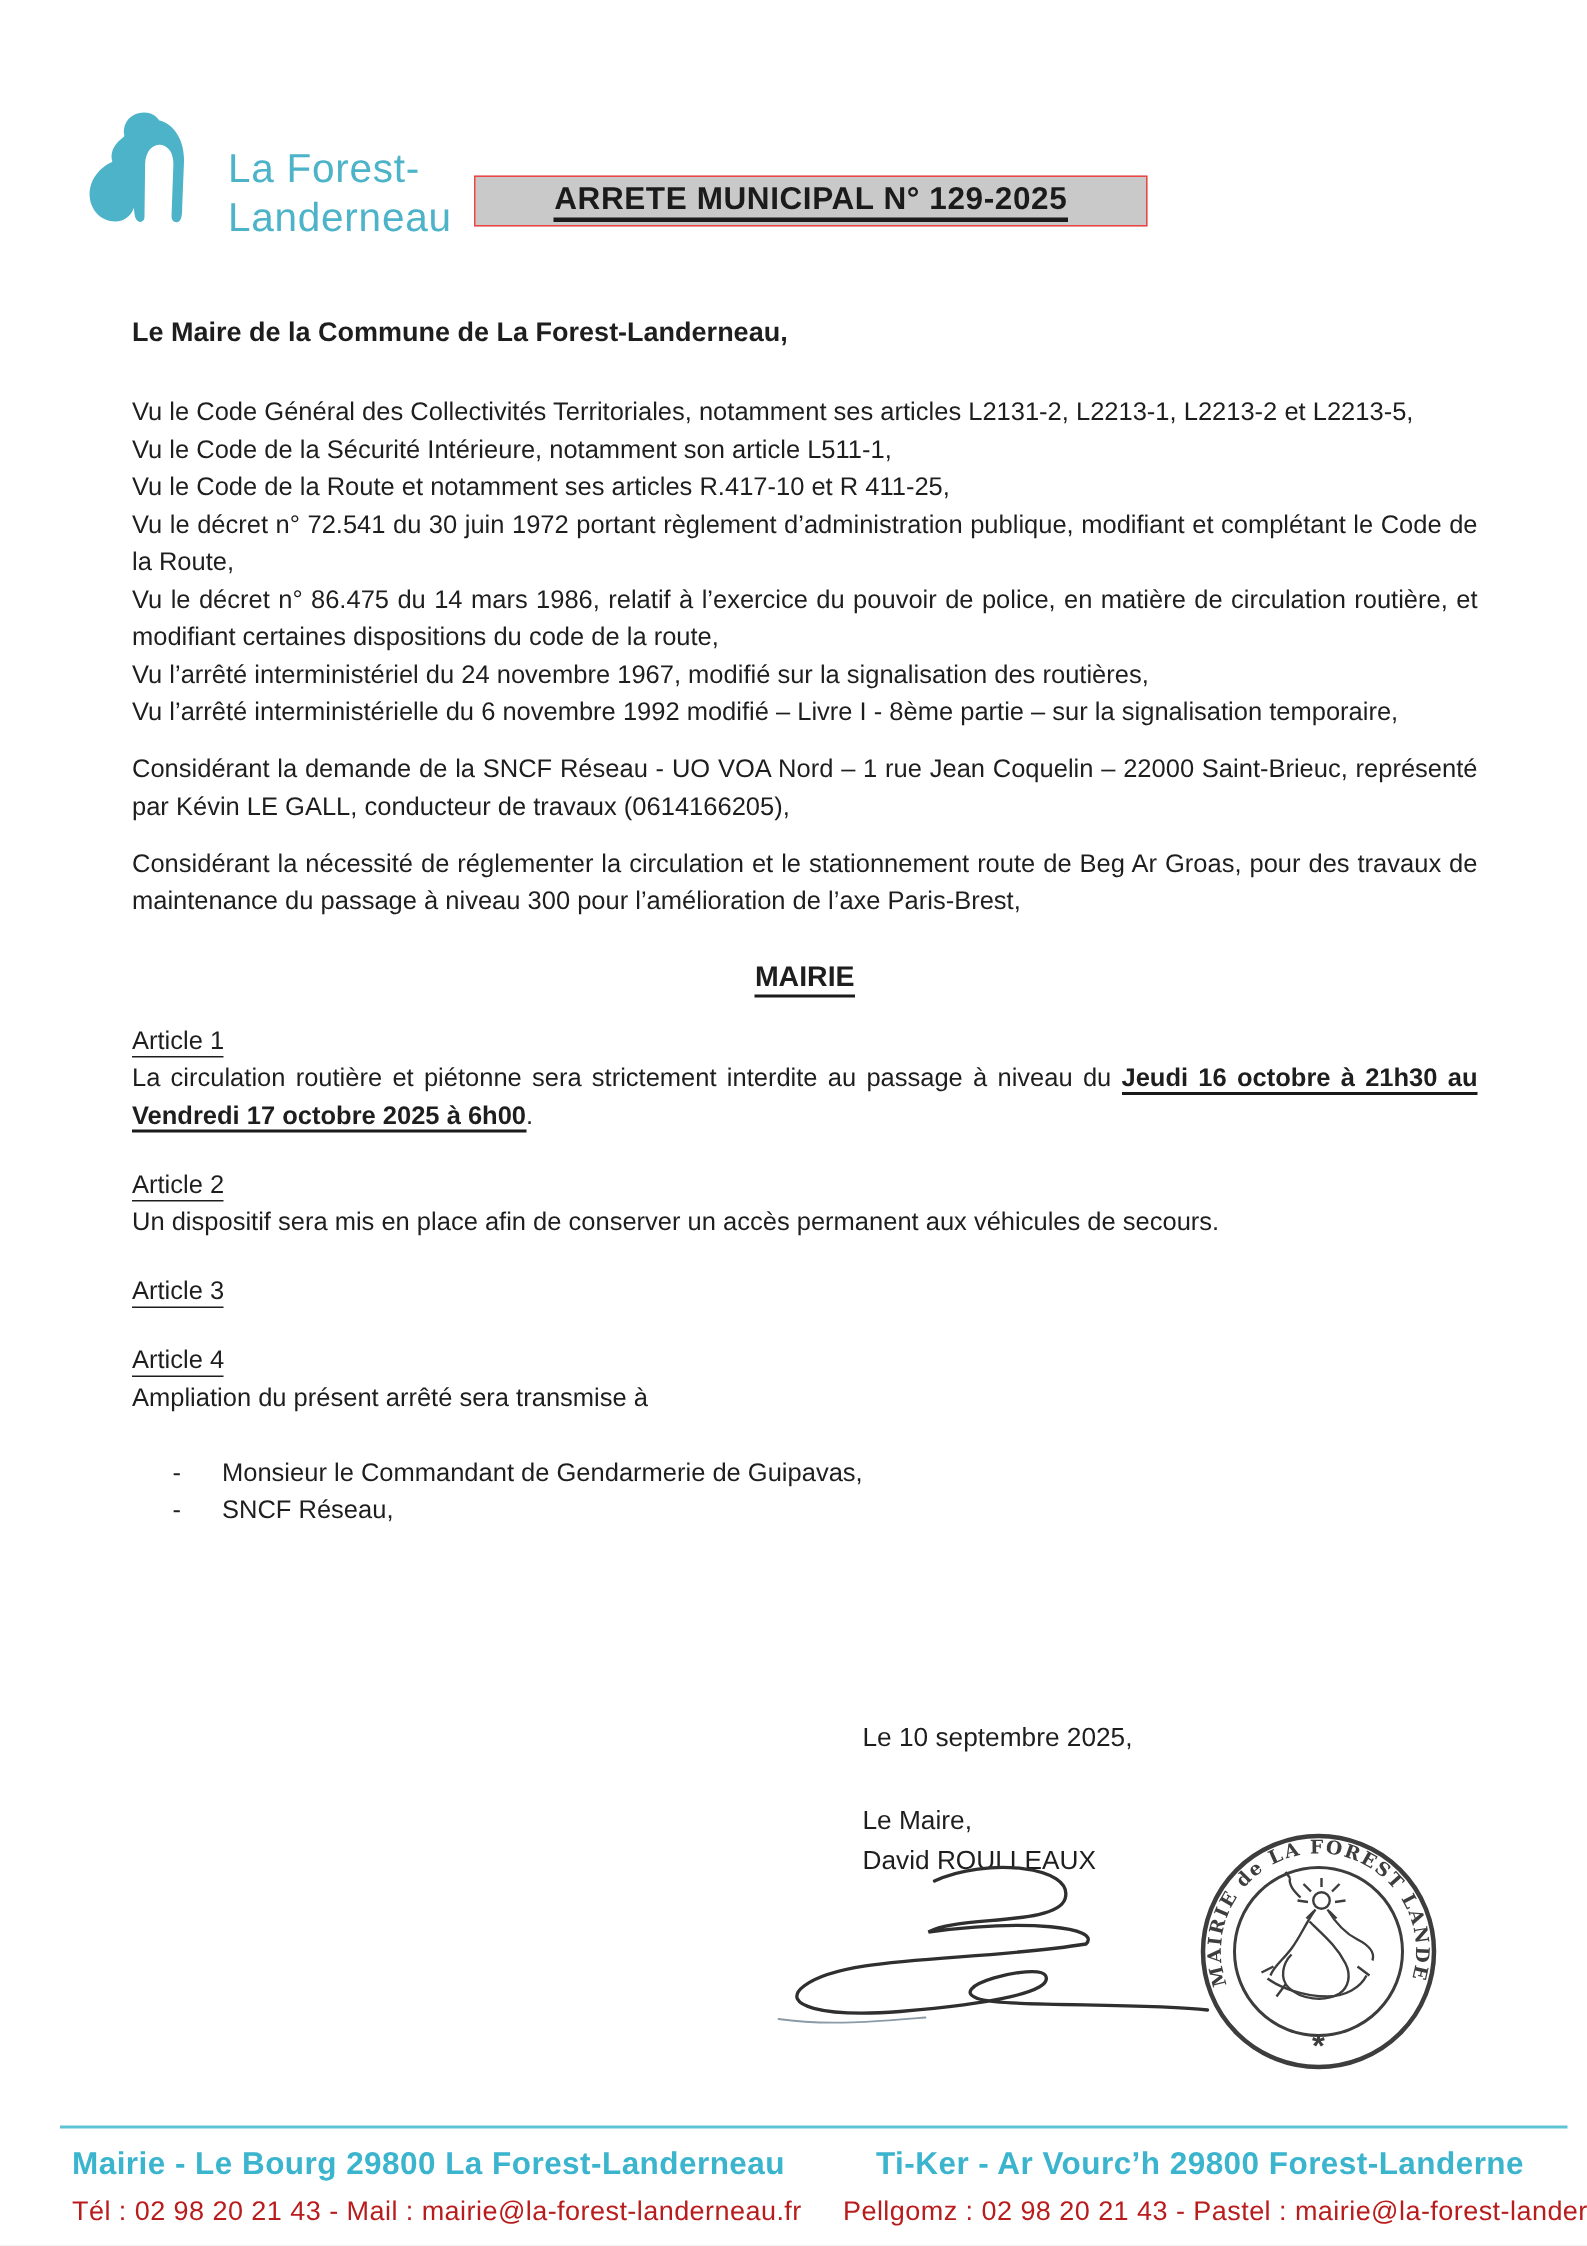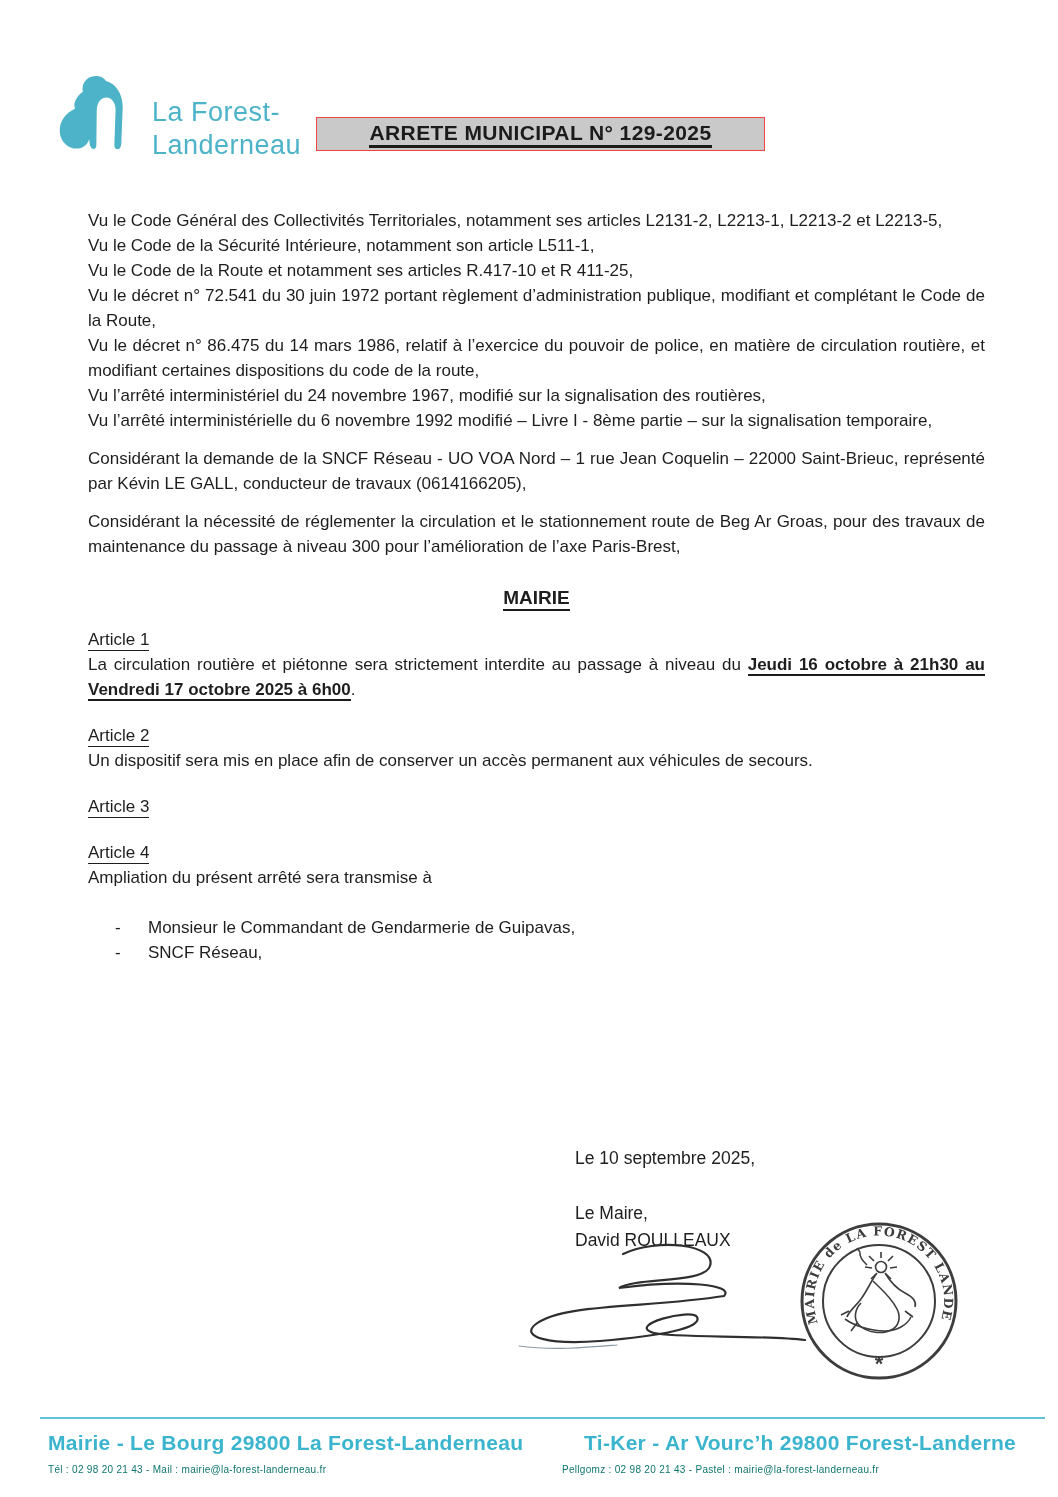--- a/index.html
+++ b/index.html
@@ -3,21 +3,21 @@
 <meta charset="utf-8">
 <style>
   html,body { margin:0; padding:0; background:#e8e8e8; }
   .page {
     position:relative; width:1058px; height:1497px; margin:0 auto;
     background:#ffffff; overflow:hidden;
     font-family:"Liberation Sans", sans-serif; color:#1e1e1e;
   }
 
   
-  .logo { position:absolute; top:72px; left:56px; display:flex; align-items:flex-end; }
+  .logo { position:absolute; top:72px; left:56px; display:flex; align-items:center; }
   .logo-mark { width:84px; height:88px; }
   .logo-word {
     margin-top:24px; margin-left:12px;
     font-size:27px; line-height:33px; color:#4db3c8; font-weight:400;
     letter-spacing:0.5px;
   }
 
   .banner {
     position:absolute; top:117px; left:316px; width:447px; height:32px;
     background:#c9c9c9; border:1px solid #ef4444;
@@ -46,21 +46,21 @@
 
   
   .sigblock { position:absolute; top:1145px; left:575px; font-size:17.5px; line-height:27px; }
   .sigblock .gap { height:28px; }
   .scribble { position:absolute; top:1240px; left:505px; width:315px; height:118px; pointer-events:none; }
   .stamp { position:absolute; top:1219px; left:797px; width:165px; height:165px; }
 
   
   .footer-rule { position:absolute; top:1417px; left:40px; width:1005px; height:2px; background:#5fc3d6; }
   .f-head { position:absolute; font-size:21px; font-weight:bold; color:#3bb4ce; letter-spacing:0.3px; white-space:nowrap; }
-  .f-sub  { position:absolute; font-size:10px; color:#0f766e; letter-spacing:0.3px; white-space:nowrap; }
+  .f-sub  { position:absolute; font-size:18px; color:#b91c1c; letter-spacing:0.3px; white-space:nowrap; }
   .f-head.left { top:1431px; left:48px; }
   .f-sub.left  { top:1464px; left:48px; }
   .f-head.right { top:1431px; left:584px; }
   .f-sub.right  { top:1464px; left:562px; }
 </style>
 </head>
 <body>
 
 <div class="page">
 
@@ -75,20 +75,21 @@
       <div>La Forest-</div>
       <div>Landerneau</div>
     </div>
   </div>
 
   <div class="banner">
     <span class="banner-text">ARRETE MUNICIPAL N° 129-2025</span>
   </div>
 
   <div class="main">
+    <p class="salutation">Le Maire de la Commune de La Forest-Landerneau,</p>
 
     <p><span class="b">Vu</span><span> le Code Général des Collectivités Territoriales, notamment ses articles L2131-2, L2213-1, L2213-2 et L2213-5,</span></p>
     <p><span class="b">Vu</span><span> le Code de la Sécurité Intérieure, notamment son article L511-1,</span></p>
     <p><span class="b">Vu</span><span> le Code de la Route et notamment ses articles R.417-10 et R 411-25,</span></p>
     <p><span class="b">Vu</span><span> le décret n° 72.541 du 30 juin 1972 portant règlement d’administration publique, modifiant et complétant le Code de la Route,</span></p>
     <p><span class="b">Vu</span><span> le décret n° 86.475 du 14 mars 1986, relatif à l’exercice du pouvoir de police, en matière de circulation routière, et modifiant certaines dispositions du code de la route,</span></p>
     <p><span class="b">Vu</span><span> l’arrêté interministériel du 24 novembre 1967, modifié sur la signalisation des routières,</span></p>
     <p><span class="b">Vu</span><span> l’arrêté interministérielle du 6 novembre 1992 modifié – Livre I - 8ème partie – sur la signalisation temporaire,</span></p>
 
     <p class="considerant"><span class="b">Considérant</span><span> la demande de la SNCF Réseau - UO VOA Nord – 1 rue Jean Coquelin – 22000 Saint-Brieuc, représenté par Kévin LE GALL, conducteur de travaux (0614166205),</span></p>

